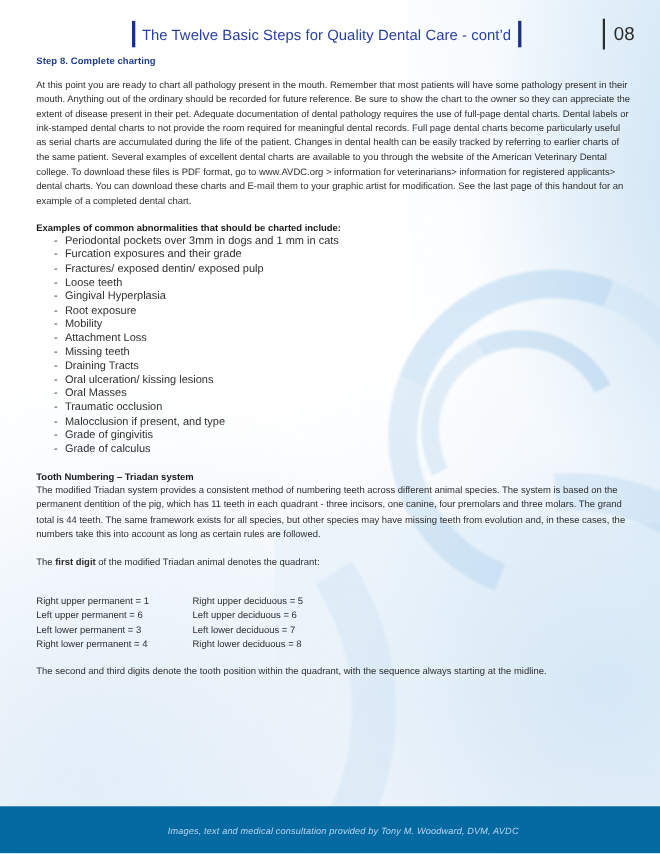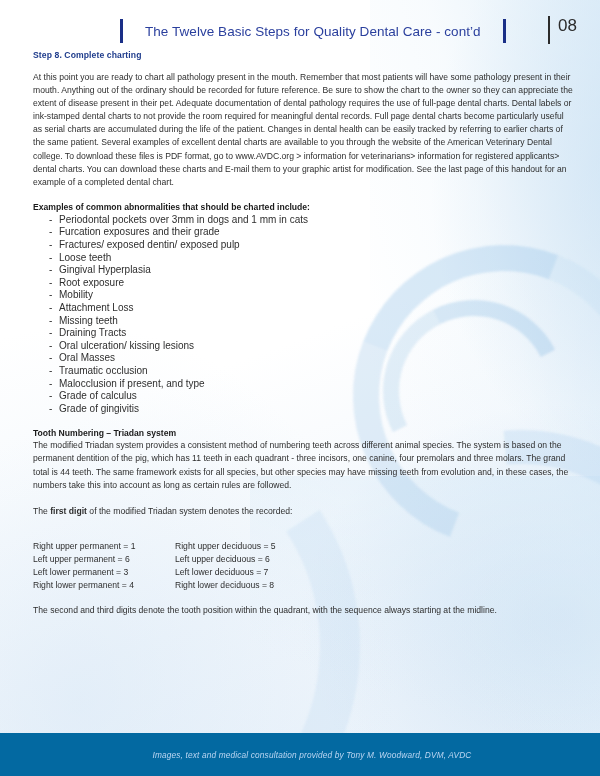--- a/index.html
+++ b/index.html
@@ -109,29 +109,30 @@
   }
   .title-rule {
     width: 3px;
     height: 24px;
     background: #1a2f87;
     flex: 0 0 auto;
   }
   .doc-title {
     font-size: 13.5px;
     color: #2a3f9d;
-    padding: 0 22px;
+    padding: 0 6px;
     white-space: nowrap;
     letter-spacing: 0.05px;
   }
   .page-num-wrap {
     position: absolute;
     left: 548px;
     top: -2px;
     display: flex;
+    align-items: center;
     height: 30px;
   }
   .page-rule {
     width: 2px;
     height: 28px;
     background: #2b2b2b;
     flex: 0 0 auto;
   }
   .page-num {
     font-size: 17px;
@@ -270,29 +271,29 @@
           <li>Gingival Hyperplasia</li>
           <li>Root exposure</li>
           <li>Mobility</li>
           <li>Attachment Loss</li>
           <li>Missing teeth</li>
           <li>Draining Tracts</li>
           <li>Oral ulceration/ kissing lesions</li>
           <li>Oral Masses</li>
           <li>Traumatic occlusion</li>
           <li>Malocclusion if present, and type</li>
+          <li>Grade of gingivitis</li>
           <li>Grade of calculus</li>
-          <li>Grade of gingivitis</li>
         </ul>
 
       <div class="section-head-blue">Tooth Numbering – Triadan system</div>
 
       <p class="para">The modified Triadan system provides a consistent method of numbering teeth across different animal species. The system is based on the permanent dentition of the pig, which has 11 teeth in each quadrant - three incisors, one canine, four premolars and three molars. The grand total is 44 teeth. The same framework exists for all species, but other species may have missing teeth from evolution and, in these cases, the numbers take this into account as long as certain rules are followed.</p>
 
-      <p class="para"><span>The </span><b>first digit</b><span> of the modified Triadan system denotes the recorded:</span></p>
+      <p class="para"><span>The </span><b>first digit</b><span> of the modified Triadan animal denotes the quadrant:</span></p>
 
       <div class="spacer-sm"></div>
 
       <div class="quad-block">
         <div class="quad-col left" id="quad-left">
             <div>Right upper permanent = 1</div>
             <div>Left upper permanent = 6</div>
             <div>Left lower permanent = 3</div>
             <div>Right lower permanent = 4</div>
           </div>

